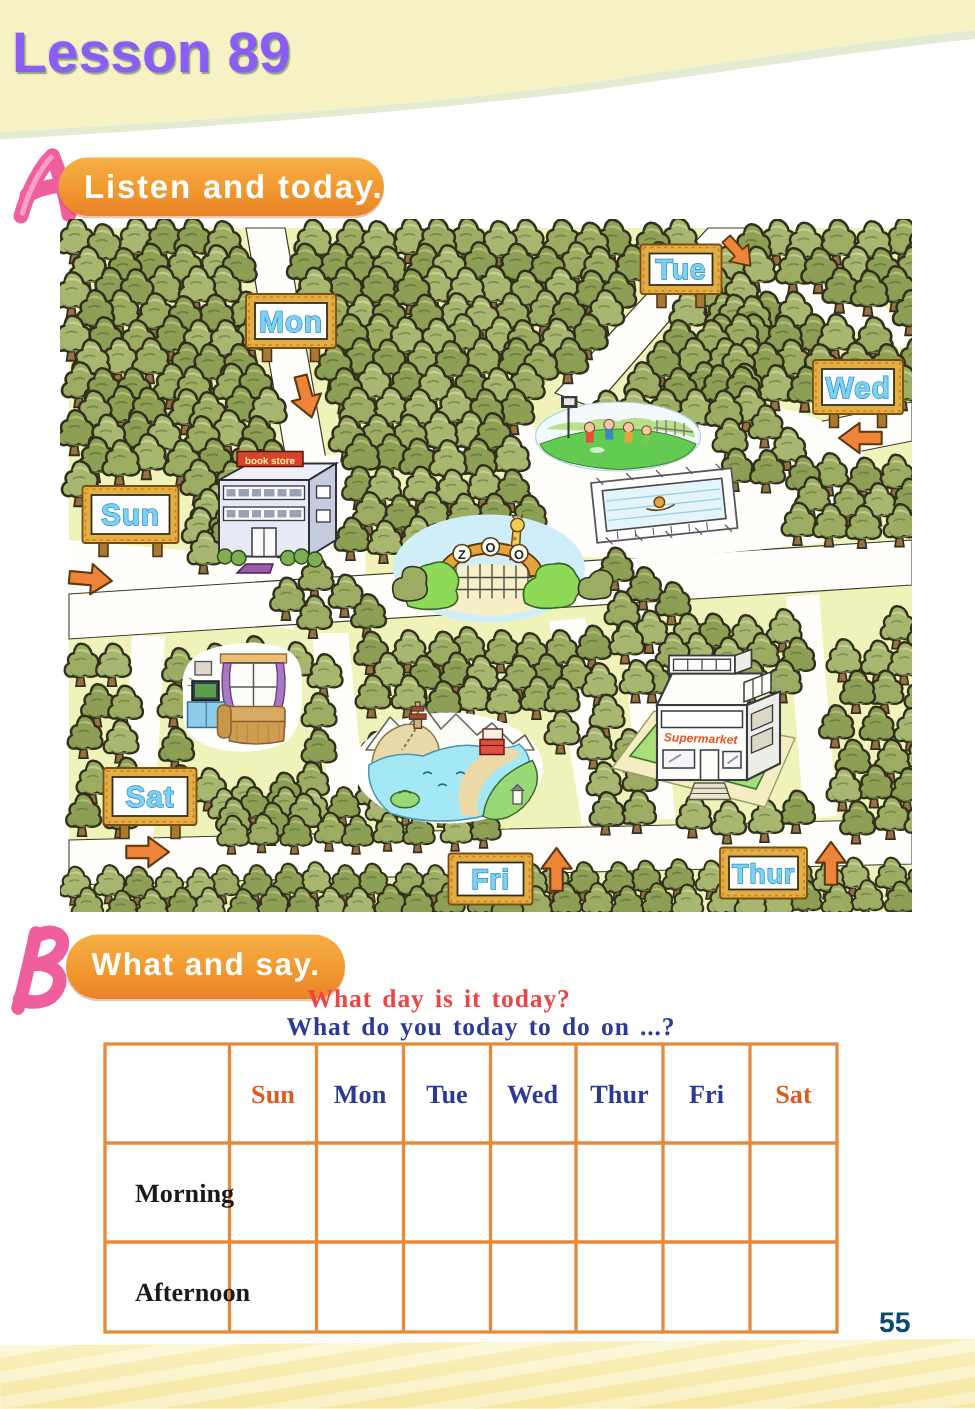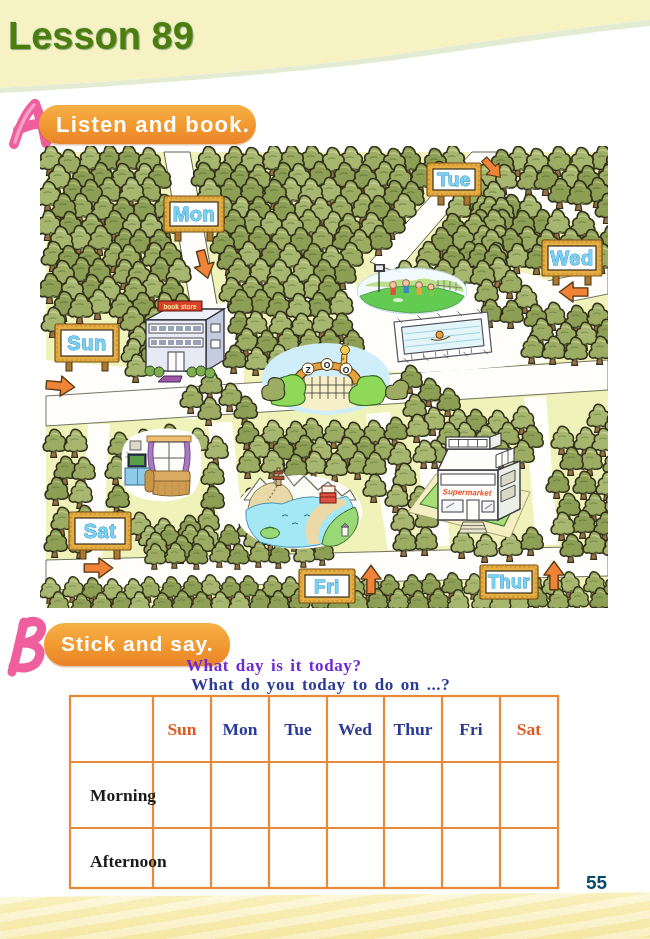--- a/index.html
+++ b/index.html
@@ -5,33 +5,33 @@
 body{width:650px;height:939px;position:relative;background:#ffffff;font-family:"Liberation Sans",sans-serif;overflow:hidden;}
 .serif{font-family:"Liberation Serif",serif;}
 </style></head>
 <body>
 
 <svg width="650" height="120" style="position:absolute;left:0;top:0">
 <path d="M0,0 H650 V20 C570,28 470,44 386,56 C280,70 140,80 0,88 Z" fill="#f6f2c3"></path>
 <path d="M0,88 C140,80 280,70 386,56 C470,44 570,28 650,20 V26 C570,34 470,50 388,61 C282,74 140,85 0,93 Z" fill="#e3ecd2"></path>
 </svg>
 
-<div style="position:absolute;left:8px;top:15px;font-size:38px;font-weight:bold;color:#4d7c0f;letter-spacing:0px;text-shadow:1px 1px 0 #22664229, -0.8px -0.8px 0 #b2d9c266, 1px 1px 1px #1c573766;">Lesson 89</div>
+<div style="position:absolute;left:8px;top:15px;font-size:38px;font-weight:bold;color:#8b5cf6;letter-spacing:0px;text-shadow:1px 1px 0 #22664229, -0.8px -0.8px 0 #b2d9c266, 1px 1px 1px #1c573766;">Lesson 89</div>
 
 <svg width="60" height="62" style="position:absolute;left:2px;top:94px">
 <g stroke="#ef5f9e" stroke-width="10" stroke-linecap="round" fill="none">
 <path d="M12,50 C17,32 26,16 33,10"></path>
 <path d="M33,10 C38,22 42,37 44,49"></path>
 <path d="M16,36 C25,31 36,29 44,30"></path>
 </g>
 <path d="M13,48 C18,31 26,17 32,11" stroke="#f8a6c9" stroke-width="3.5" stroke-linecap="round" fill="none" opacity="0.9"></path>
 </svg>
 
 <div style="position:absolute;left:39px;top:105px;width:217px;height:39px;border-radius:20px;background:linear-gradient(#f6b046,#f0962e 60%,#e9832a);box-shadow:0 1.5px 0 rgba(160,80,10,.3);"></div>
-<div style="position:absolute;left:56px;top:112px;font-size:22px;font-weight:bold;color:#ffffff;letter-spacing:1.2px;">Listen and book.</div>
+<div style="position:absolute;left:56px;top:112px;font-size:22px;font-weight:bold;color:#ffffff;letter-spacing:1.2px;">Listen and today.</div>
 <svg width="568" height="462" viewBox="-6 -6 568 462" style="position:absolute;left:40px;top:146px">
 <defs>
       <g id="t0">
  <path d="M11.2,24.3 L10.2,30.8 L15.8,30.8 L14.8,24.3 Z" fill="#997044" stroke="#32301c" stroke-width="1.1"></path>
  <path d="M13,4 C16.5,3.8 19.6,6.6 20.2,10.4 C23.4,11 25.3,14.6 23.8,17.6 C25.9,19.6 25.3,23.2 22.6,24.3 C20.2,25.4 17.4,24.9 15.7,24.2 C13.6,25.6 10.4,25.7 8.6,24.4 C6.2,25.6 3.3,24.2 3.0,21.4 C2.8,19.3 3.9,17.4 5.6,16.4 C4.2,13.4 5.8,10.3 8.8,9.9 C9.3,6.6 10.8,4.2 13,4 Z" fill="#9cad63" stroke="#32301c" stroke-width="1.5"></path>
  <path d="M5.5,18.5 Q6.5,23 12,24.3 Q17.5,25.2 21.5,22.4 Q19,25.6 13.2,25.2 Q6.8,24.6 5.5,18.5 Z" fill="#75894a"></path>
  <path d="M9,9.5 Q12,6.6 15.8,7.6 Q18.8,8.5 19.8,11.3 Q16.8,8.9 13.8,8.8 Q11,8.7 9,9.5 Z" fill="#bcca87"></path>
  <path d="M9.5,14.5 Q12.8,12.3 16.5,14.1" fill="none" stroke="#75894a" stroke-width="1"></path>
 </g>
       <g id="t1">
@@ -841,23 +841,23 @@
 
 <svg width="52" height="70" style="position:absolute;left:2px;top:612px">
 <g stroke="#ef5f9e" stroke-width="9" stroke-linecap="round" fill="none">
 <path d="M22,10 C18,28 14,46 10,60"></path>
 <path d="M21,13 C33,5 44,12 38,22 C35,28 26,31 19,31"></path>
 <path d="M19,31 C33,30 42,37 36,48 C32,56 20,58 11,54"></path>
 </g>
 </svg>
 
 <div style="position:absolute;left:44px;top:623px;width:186px;height:43px;border-radius:21px;background:linear-gradient(#f6b046,#f0962e 60%,#e9832a);box-shadow:0 1.5px 0 rgba(160,80,10,.3);"></div>
-<div style="position:absolute;left:61px;top:632px;font-size:21px;font-weight:bold;color:#ffffff;letter-spacing:1px;">Stick and say.</div>
-
-<div class="serif" style="position:absolute;left:186px;top:656px;font-size:17px;font-weight:bold;color:#6d28d9;letter-spacing:0.6px;word-spacing:2px;">What day is it today?</div>
+<div style="position:absolute;left:61px;top:632px;font-size:21px;font-weight:bold;color:#ffffff;letter-spacing:1px;">What and say.</div>
+
+<div class="serif" style="position:absolute;left:205px;top:656px;font-size:17px;font-weight:bold;color:#ef4444;letter-spacing:0.6px;word-spacing:2px;">What day is it today?</div>
 <div class="serif" style="position:absolute;left:191px;top:675px;font-size:17px;font-weight:bold;color:#2b3a96;letter-spacing:0.6px;word-spacing:2px;">What do you today to do on ...?</div>
 
 <svg width="500" height="200" style="position:absolute;left:68px;top:694px">
 <g fill="none" stroke="#e8893a" stroke-width="2.2">
 <rect x="2" y="2" width="488" height="192"></rect>
 <line x1="2" y1="68" x2="490" y2="68"></line>
 <line x1="2" y1="134" x2="490" y2="134"></line>
 <line x1="85" y1="2" x2="85" y2="194"></line>
 <line x1="143" y1="2" x2="143" y2="194"></line>
 <line x1="201" y1="2" x2="201" y2="194"></line>

